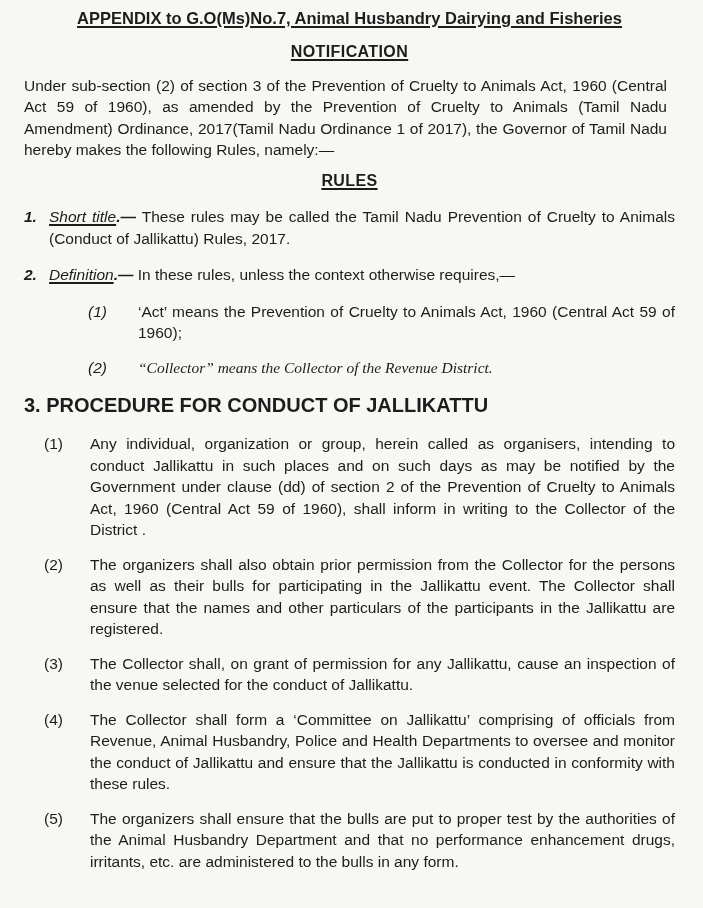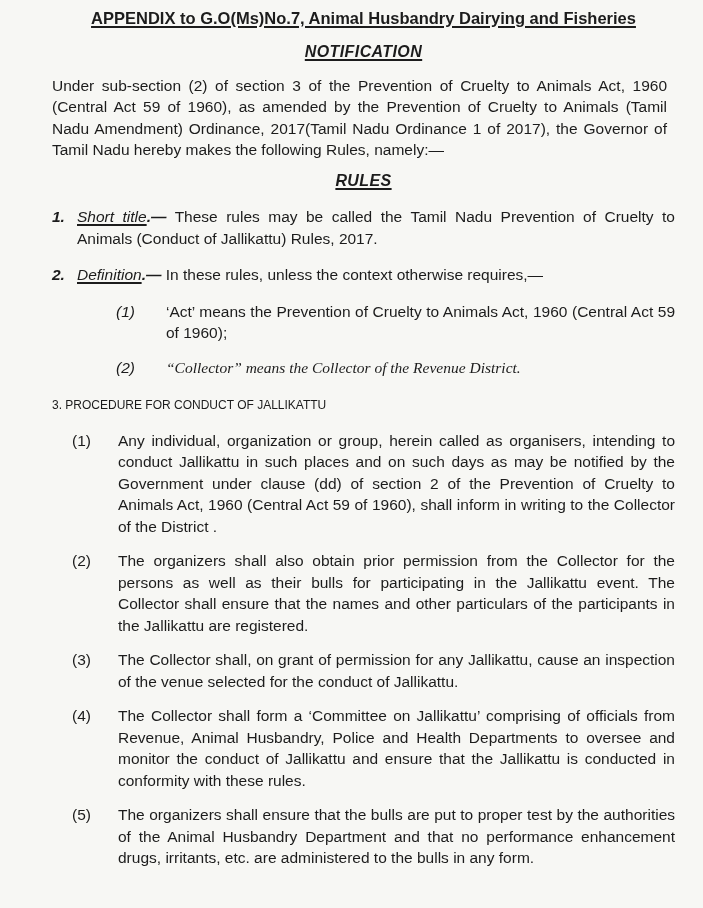--- a/index.html
+++ b/index.html
@@ -9,21 +9,21 @@
     height: 908px;
     overflow: hidden;
   }
   body {
     background: #f7f7f4;
     font-family: "Liberation Sans", "DejaVu Sans", sans-serif;
     color: #1c1c1c;
     -webkit-font-smoothing: antialiased;
   }
   .doc {
-    padding: 7px 28px 0 52px;
+    padding: 7px 28px 0 24px;
     font-size: 15.5px;
     line-height: 21.5px;
   }
   
   .doc-title {
     text-align: center;
     font-weight: 700;
     font-size: 16.5px;
     line-height: 23px;
     margin: 0;
@@ -37,21 +37,20 @@
     text-align: center;
     font-weight: 700;
     font-size: 16px;
     margin: 0;
   }
   .center-heading .hline {
     text-decoration: underline;
     text-decoration-thickness: 2px;
     text-underline-offset: 2px;
     letter-spacing: 0.4px;
-    font-style: italic;
   }
   .notification-heading { margin-top: 11px; }
   .rules-heading { margin-top: 9px; }
   
   .intro {
     margin: 12px 8px 0 0;
     text-align: justify;
   }
   
   .rule-item {
@@ -89,22 +88,22 @@
     font-style: italic;
   }
   .def-text {
     flex: 1;
     text-align: justify;
   }
   .def-item.italic .def-text { font-style: italic; font-family: Liberation Serif, serif; }
   
   .section3-heading {
     margin-top: 17px;
-    font-weight: 400;
-    font-size: 12px;
+    font-weight: 700;
+    font-size: 20px;
   }
   .s3-item {
     display: flex;
     margin: 13px 0 0 20px;
   }
   .s3-num { flex: 0 0 46px; }
   .s3-text {
     flex: 1;
     text-align: justify;
   }

